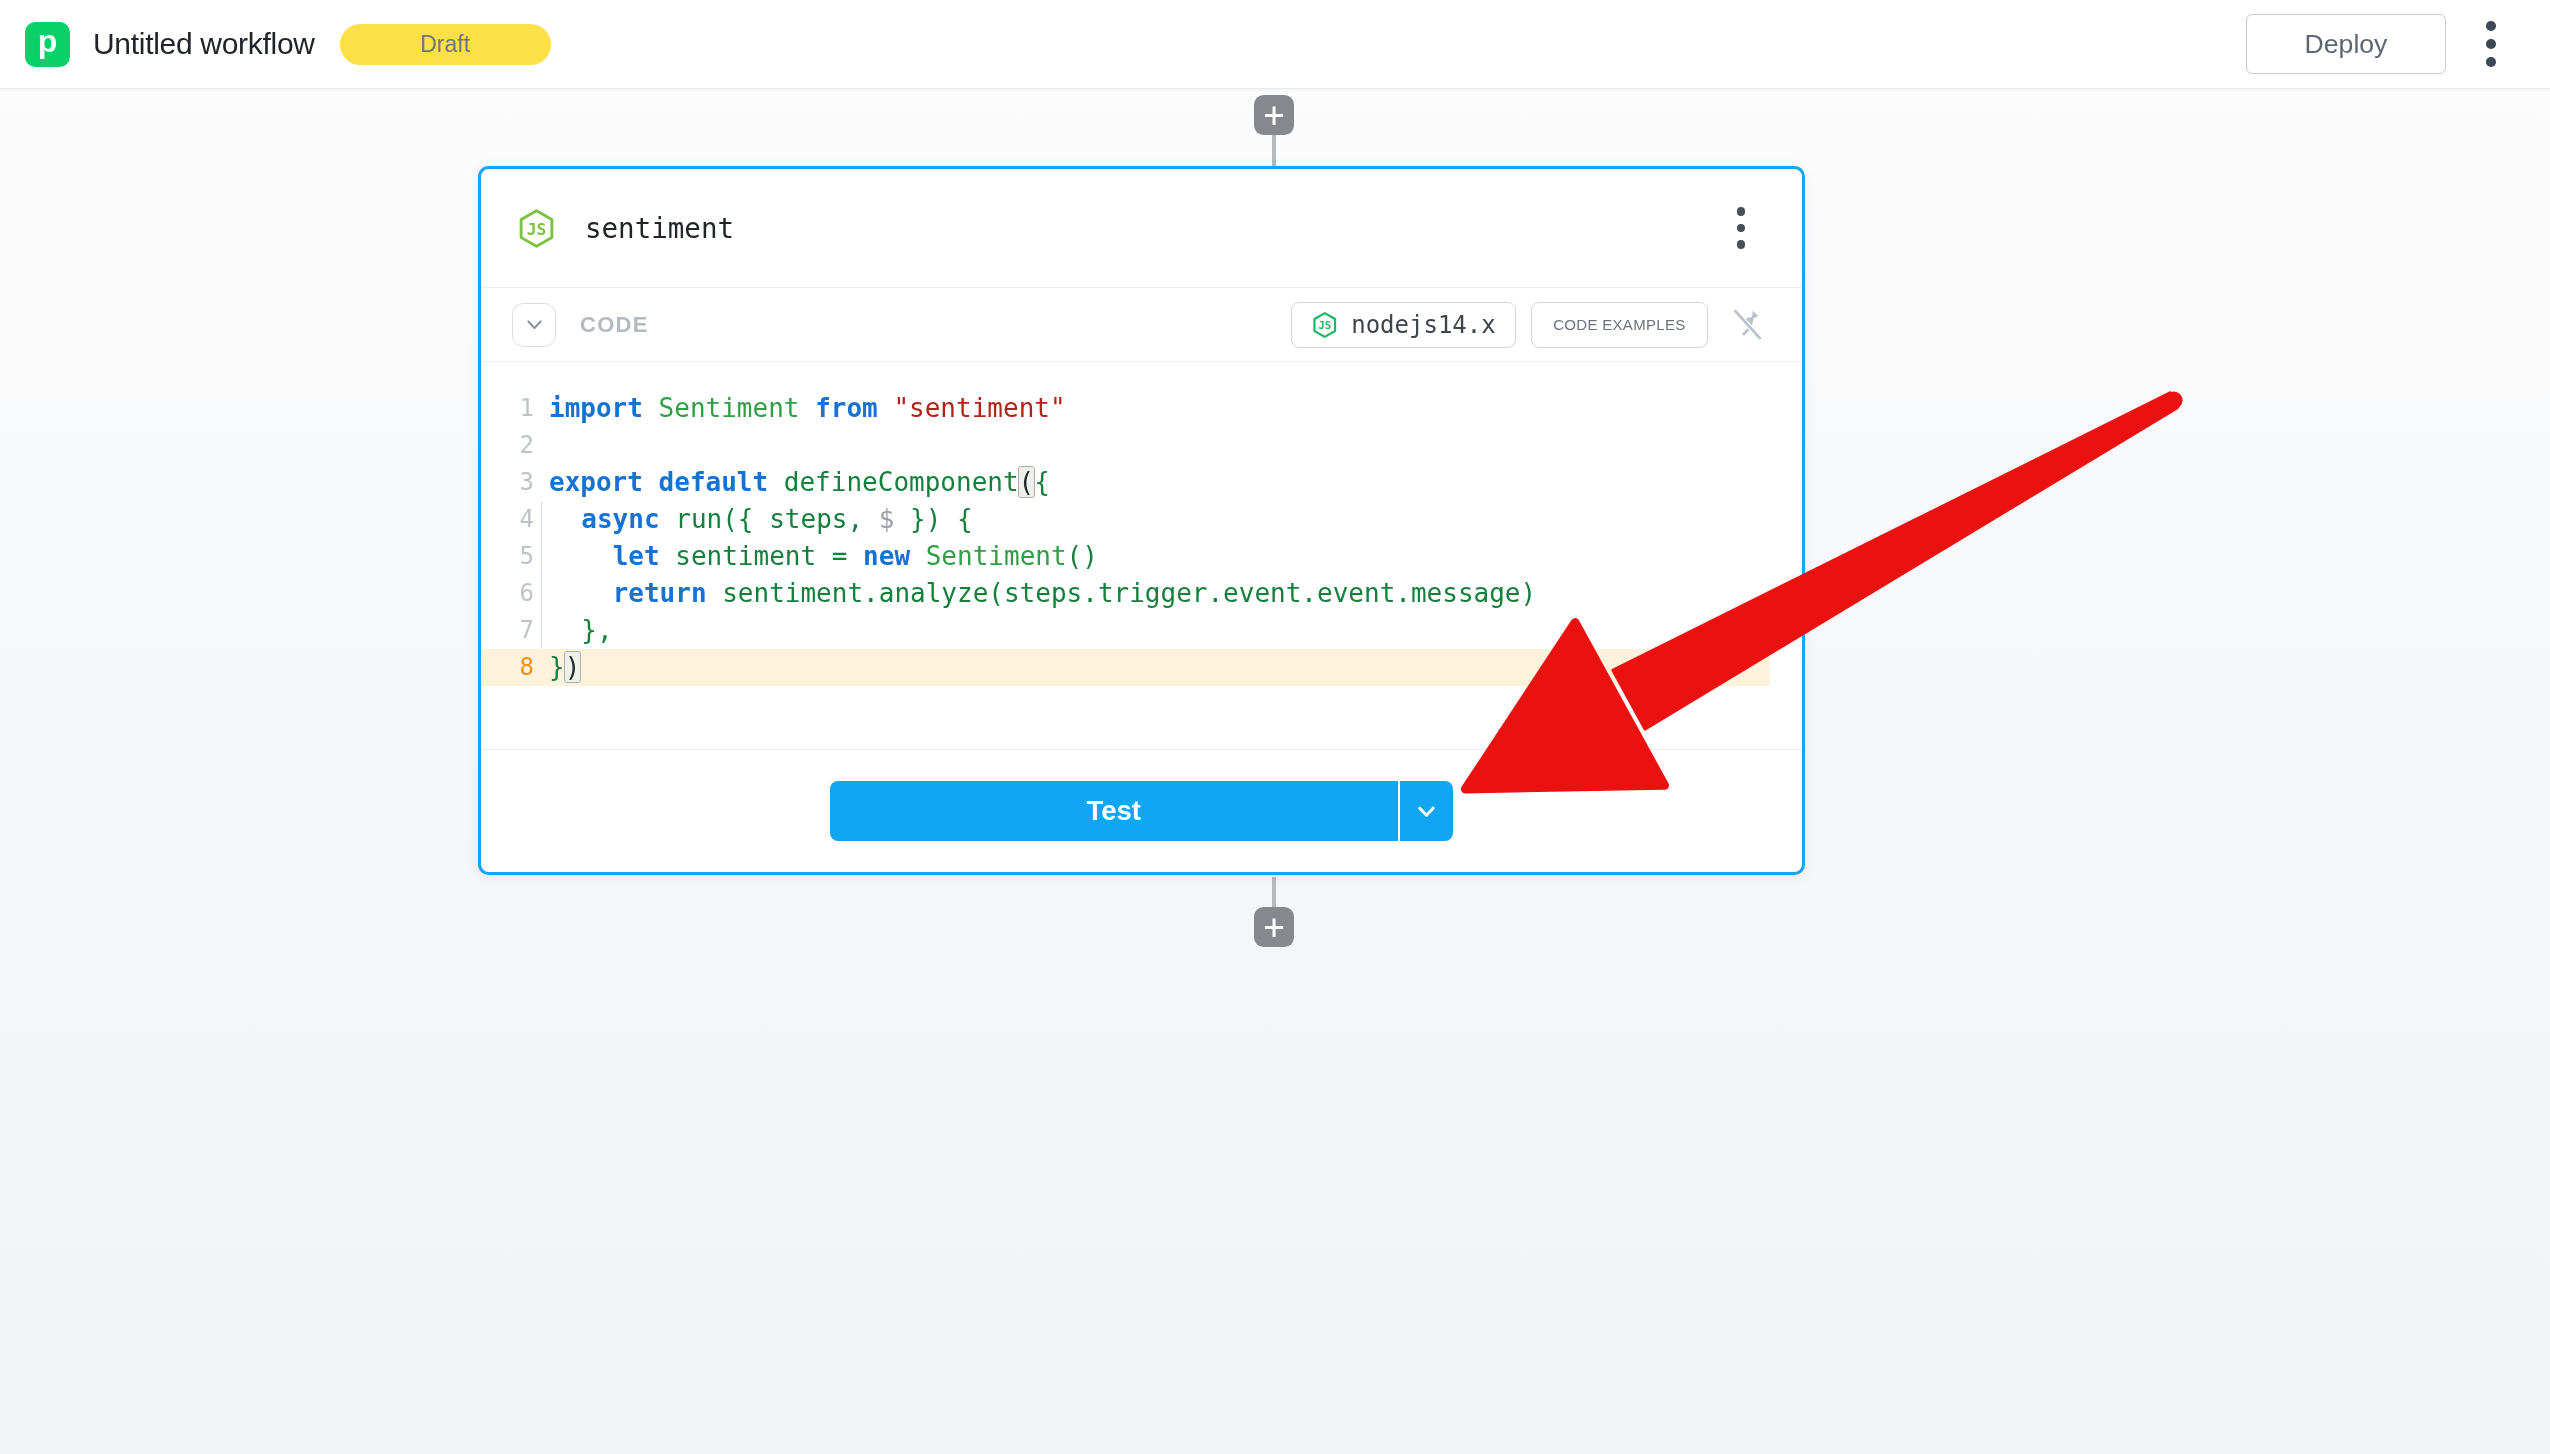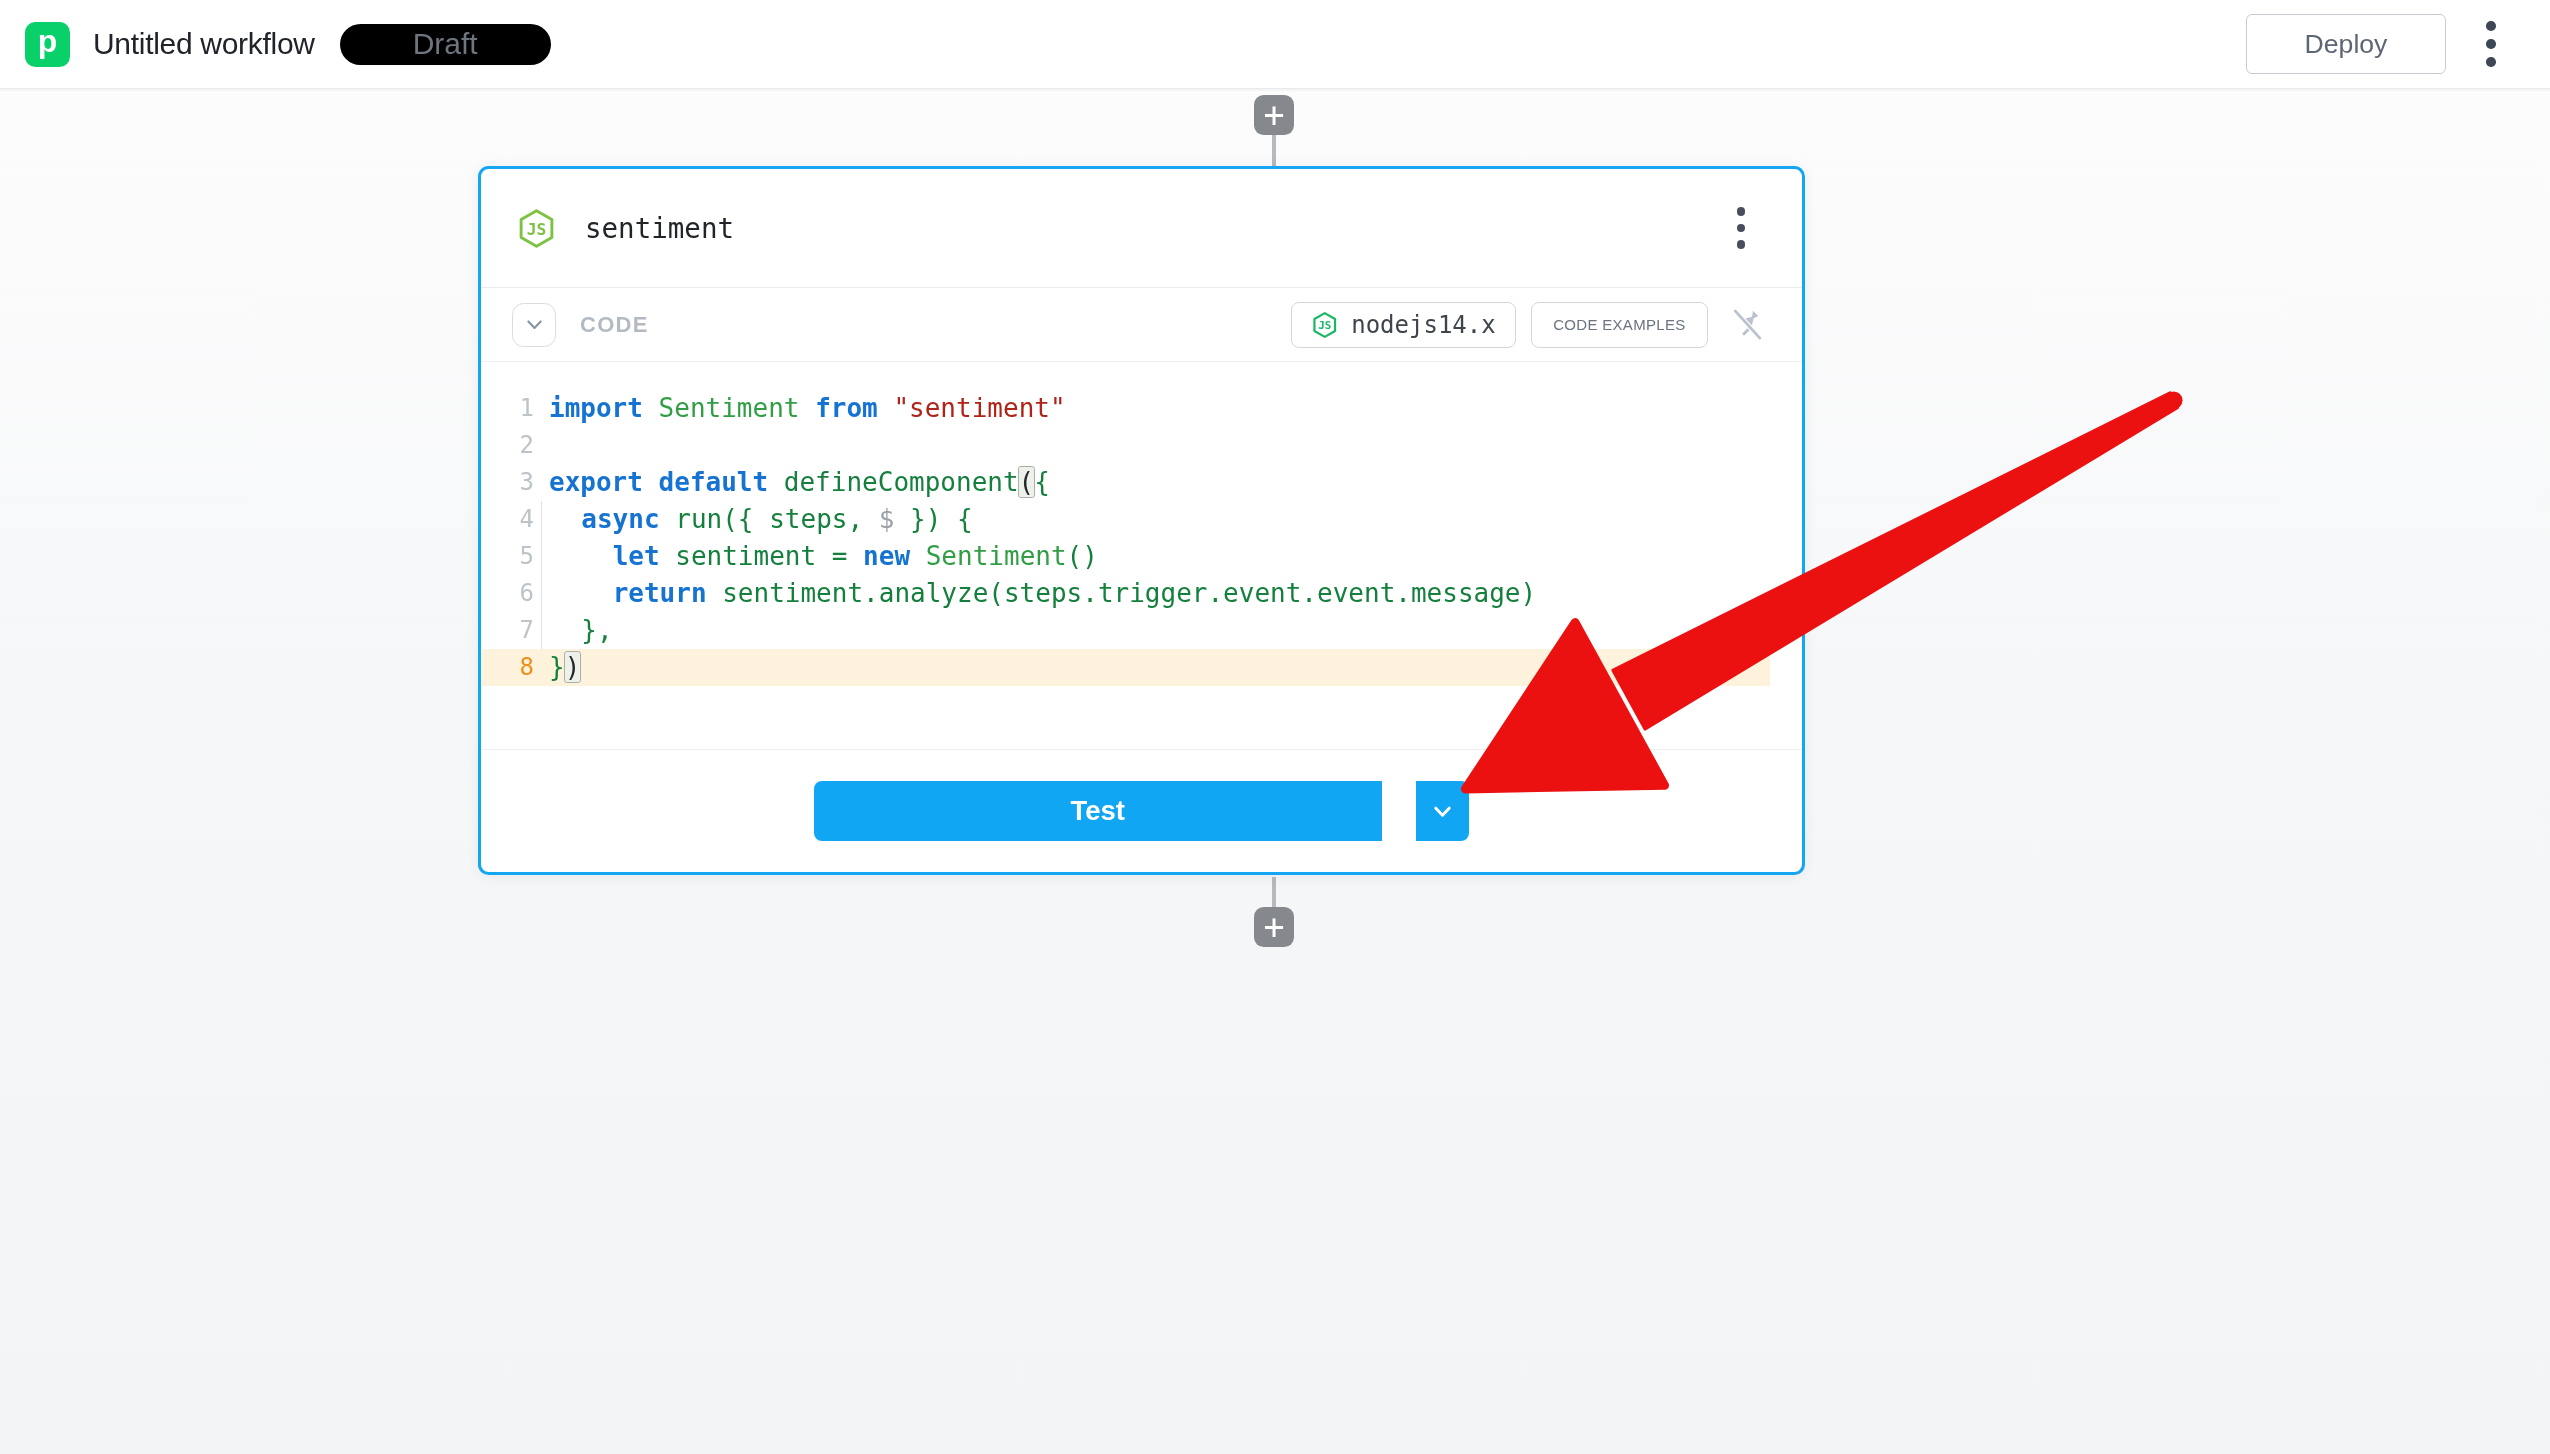--- a/index.html
+++ b/index.html
@@ -9,22 +9,22 @@
 
   
   .topbar { position:absolute; left:0; top:0; width:2550px; height:89px; background:#ffffff;
             border-bottom:1.8px solid #e7e9eb; display:flex; align-items:center;
             padding:0 44px 0 25px; z-index:20; }
   .tb-left { display:flex; align-items:center; }
   .logo { width:45px; height:45px; border-radius:10.6px; background:#0ad06a; color:#ffffff;
           display:flex; align-items:center; justify-content:center;
           font-size:32px; font-weight:700; padding-bottom:5.3px; }
   .wf-title { margin-left:23px; font-size:30px; font-weight:500; color:#20242a; letter-spacing:-0.3px; }
-  .draft-badge { margin-left:25px; height:41px; min-width:211px; border-radius:20.4px; background:#000000;
-          color:#6d757e; font-size:30px; display:flex; align-items:center; justify-content:center; }
+  .draft-badge { margin-left:25px; height:41px; min-width:211px; border-radius:20.4px; background:#fde047;
+          color:#6d757e; font-size:23px; display:flex; align-items:center; justify-content:center; }
   .tb-right { margin-left:auto; display:flex; align-items:center; }
   .deploy-btn { width:200px; height:60px; border:1.8px solid #c7ccd2; border-radius:6px; background:#ffffff;
           color:#5d6774; font-size:26.6px; font-weight:500; display:flex; align-items:center; justify-content:center;
           cursor:pointer; }
   .kebab { width:30px; display:flex; flex-direction:column; align-items:center; gap:8px; margin-left:30px; cursor:pointer; }
   .kebab i { width:9.7px; height:9.7px; border-radius:50%; background:#3e4756; display:block; }
 
   
   .canvas { position:absolute; left:0; top:91px; width:2550px; height:1363px;
             background:linear-gradient(180deg,#fcfcfd 0%, #f6f7f8 45%, #f3f4f6 100%); }
@@ -77,21 +77,21 @@
 
   .sb-track { position:absolute; left:1534px; top:30px; width:1.8px; height:324px; background:#dcdee1; }
   .sb-cap { position:absolute; left:1534px; top:30px; width:26.6px; height:1.8px; background:#e3e5e8; }
   .sb-thumb { position:absolute; left:1537px; top:115px; width:11.5px; height:35px; background:#a9abae; }
   .sb-cursor-mark { position:absolute; left:1537px; top:287px; width:11.5px; height:40px; background:#9b9ea1; }
   .sb-cursor-cap  { position:absolute; left:1537px; top:285px; width:24px; height:5.3px; background:#9b9ea1; }
 
   
   .test-footer { position:absolute; left:0; right:0; bottom:0; height:123px; border-top:1.8px solid #eceef0;
           display:flex; align-items:center; justify-content:center; }
-  .test-split { display:flex; height:60px; border-radius:8px; overflow:hidden;gap:16px; }
+  .test-split { display:flex; height:60px; border-radius:8px; overflow:hidden; }
   .test-main { width:568px; background:#10a6f4; color:#ffffff; font-size:27.5px; font-weight:600;
           display:flex; align-items:center; justify-content:center; cursor:pointer; border:none; }
   .test-sep { width:2.7px; background:#ffffff; }
   .test-dd { width:53px; background:#10a6f4; display:flex; align-items:center; justify-content:center; cursor:pointer; border:none; }
 
   
   .arrow-overlay { position:absolute; left:0; top:0; width:2550px; height:1454px; z-index:40; pointer-events:none; }
 </style>
 </head>
 <body>

